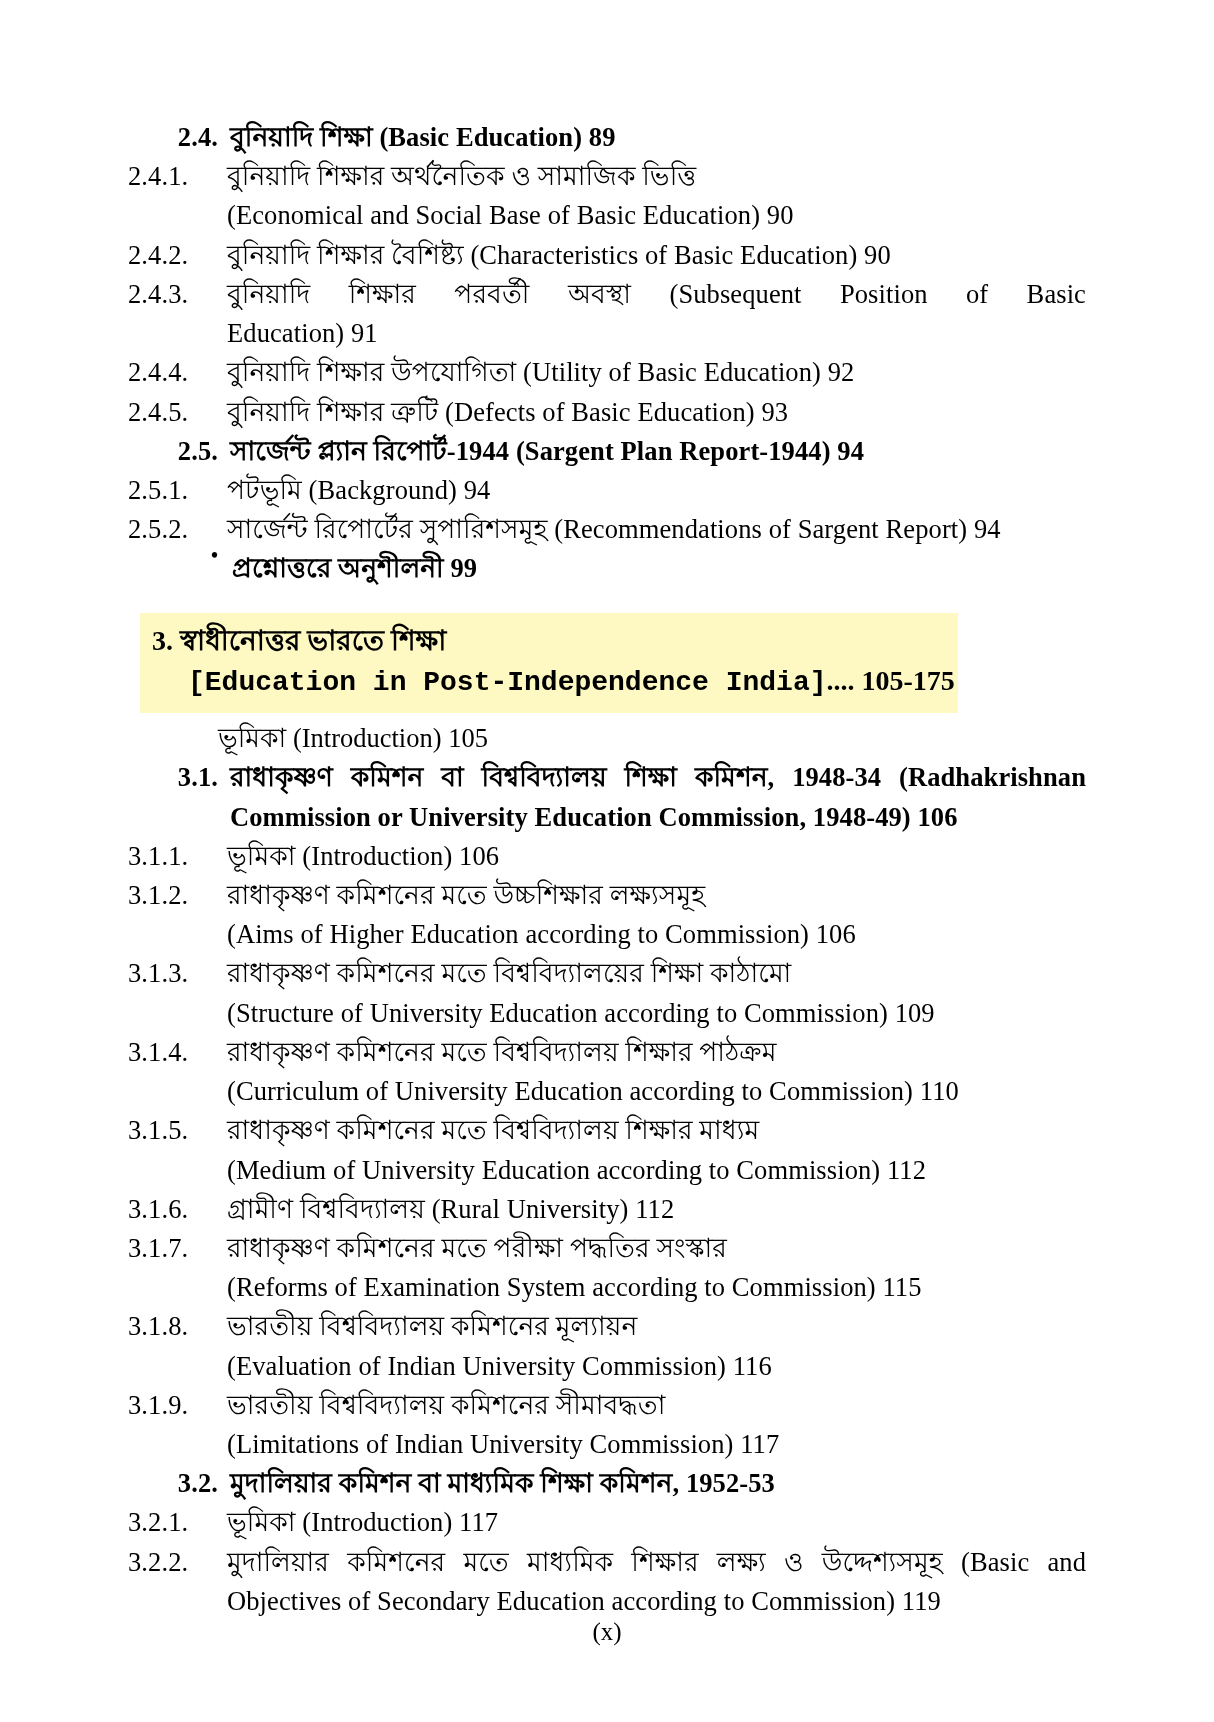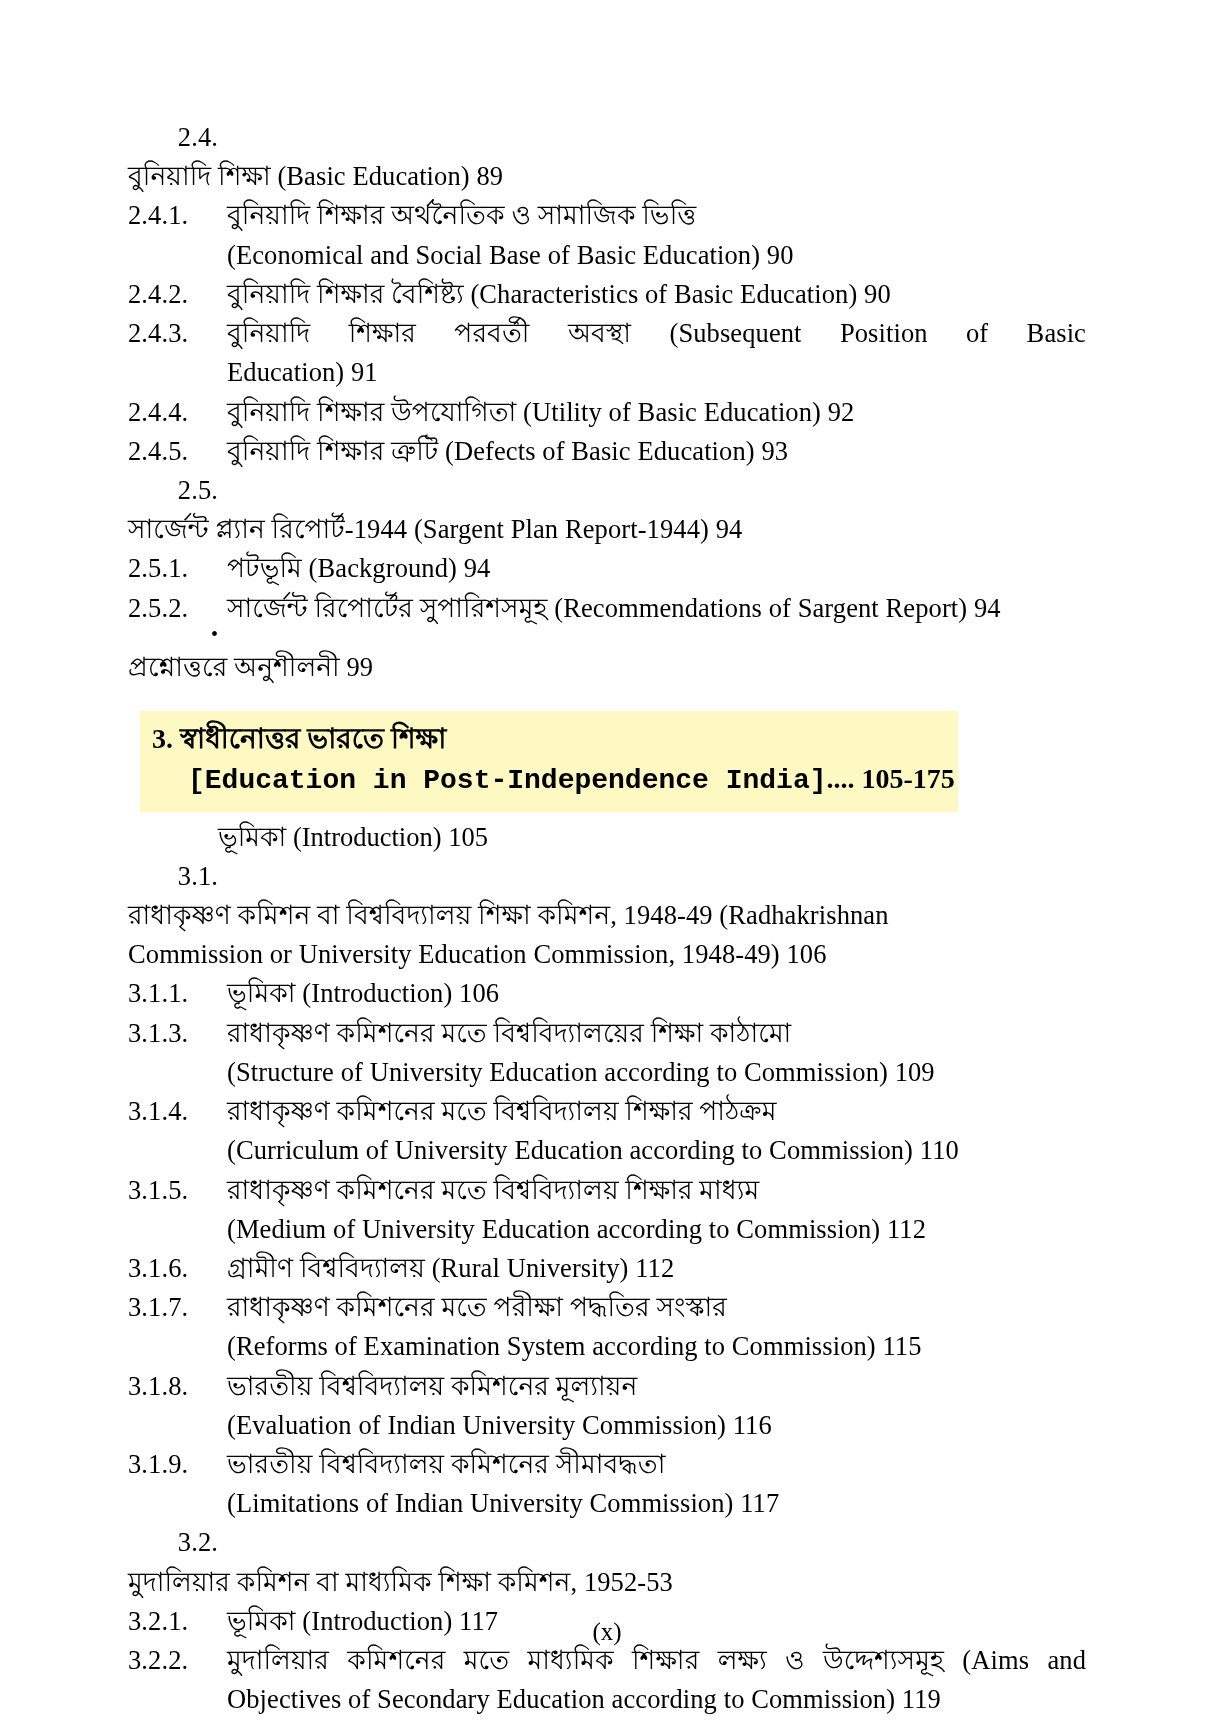--- a/index.html
+++ b/index.html
@@ -42,21 +42,21 @@
   .toc-body {
     flex: 1 1 auto;
     min-width: 0;
   }
 
   
   .lvl3 .toc-num { width: 90px; }          
   .lvl2 .toc-num { width: 90px; text-align: right; padding-right: 12px; } 
   .bulletrow .toc-num { width: 90px; text-align: right; padding-right: 14px; }
 
-  .bold { font-weight: normal; flex-direction: column; }
+  .bold { font-weight: bold; }
 
   .justify {
     text-align: justify;
     text-justify: inter-word;
   }
 
   .bullet-glyph {
     font-size: 20px;
     line-height: 1;
     position: relative;
@@ -181,30 +181,37 @@
 
   <div>
 
     <div class="intro-row">
       <span>ভূমিকা (Introduction) 105</span>
     </div>
 
     <div class="toc-row lvl2 bold">
       <span class="toc-num">3.1.</span>
       <span class="toc-body">
-        <span style="display:block;text-align-last:justify;">রাধাকৃষ্ণণ কমিশন বা বিশ্ববিদ্যালয় শিক্ষা কমিশন, 1948-49 (Radhakrishnan</span>
+        <span style="display:block;text-align-last:justify;">রাধাকৃষ্ণণ কমিশন বা বিশ্ববিদ্যালয় শিক্ষা কমিশন, 1948-34 (Radhakrishnan</span>
         <span class="lastline">Commission or University Education Commission, 1948-49) 106</span>
       </span>
     </div>
 
     <div class="toc-row lvl3">
       <span class="toc-num">3.1.1.</span>
       <span class="toc-body">ভূমিকা (Introduction)  106</span>
     </div>
 
+    <div class="toc-row lvl3">
+      <span class="toc-num">3.1.2.</span>
+      <span class="toc-body">
+        <span>রাধাকৃষ্ণণ কমিশনের মতে উচ্চশিক্ষার লক্ষ্যসমূহ</span><br>
+        <span>(Aims of Higher Education according to Commission) 106</span>
+      </span>
+    </div>
 
     <div class="toc-row lvl3">
       <span class="toc-num">3.1.3.</span>
       <span class="toc-body">
         <span>রাধাকৃষ্ণণ কমিশনের মতে বিশ্ববিদ্যালয়ের শিক্ষা কাঠামো</span><br>
         <span>(Structure of University Education according to Commission) 109</span>
       </span>
     </div>
 
     <div class="toc-row lvl3">
@@ -260,21 +267,21 @@
     </div>
 
     <div class="toc-row lvl3">
       <span class="toc-num">3.2.1.</span>
       <span class="toc-body">ভূমিকা (Introduction) 117</span>
     </div>
 
     <div class="toc-row lvl3">
       <span class="toc-num">3.2.2.</span>
       <span class="toc-body">
-        <span style="display:block;text-align-last:justify;">মুদালিয়ার কমিশনের মতে মাধ্যমিক শিক্ষার লক্ষ্য ও উদ্দেশ্যসমূহ (Aims and</span>
+        <span style="display:block;text-align-last:justify;">মুদালিয়ার কমিশনের মতে মাধ্যমিক শিক্ষার লক্ষ্য ও উদ্দেশ্যসমূহ (Basic and</span>
         <span class="lastline">Objectives of Secondary Education according to Commission) 119</span>
       </span>
     </div>
 
   </div>
 
 </div>
 
 <div class="folio">(x)</div>
 

